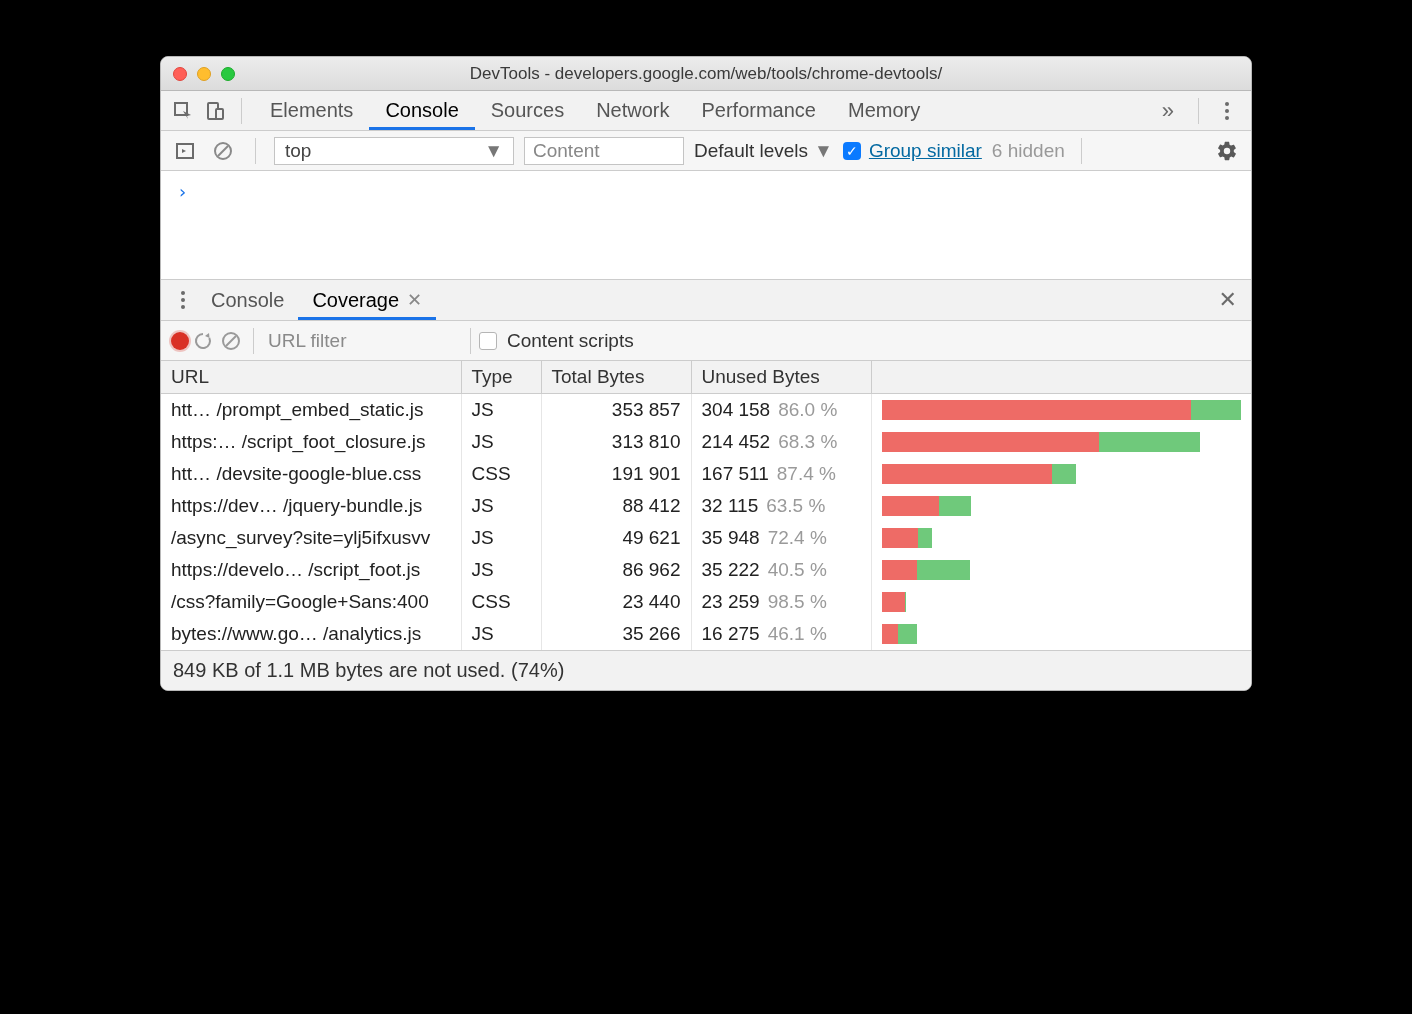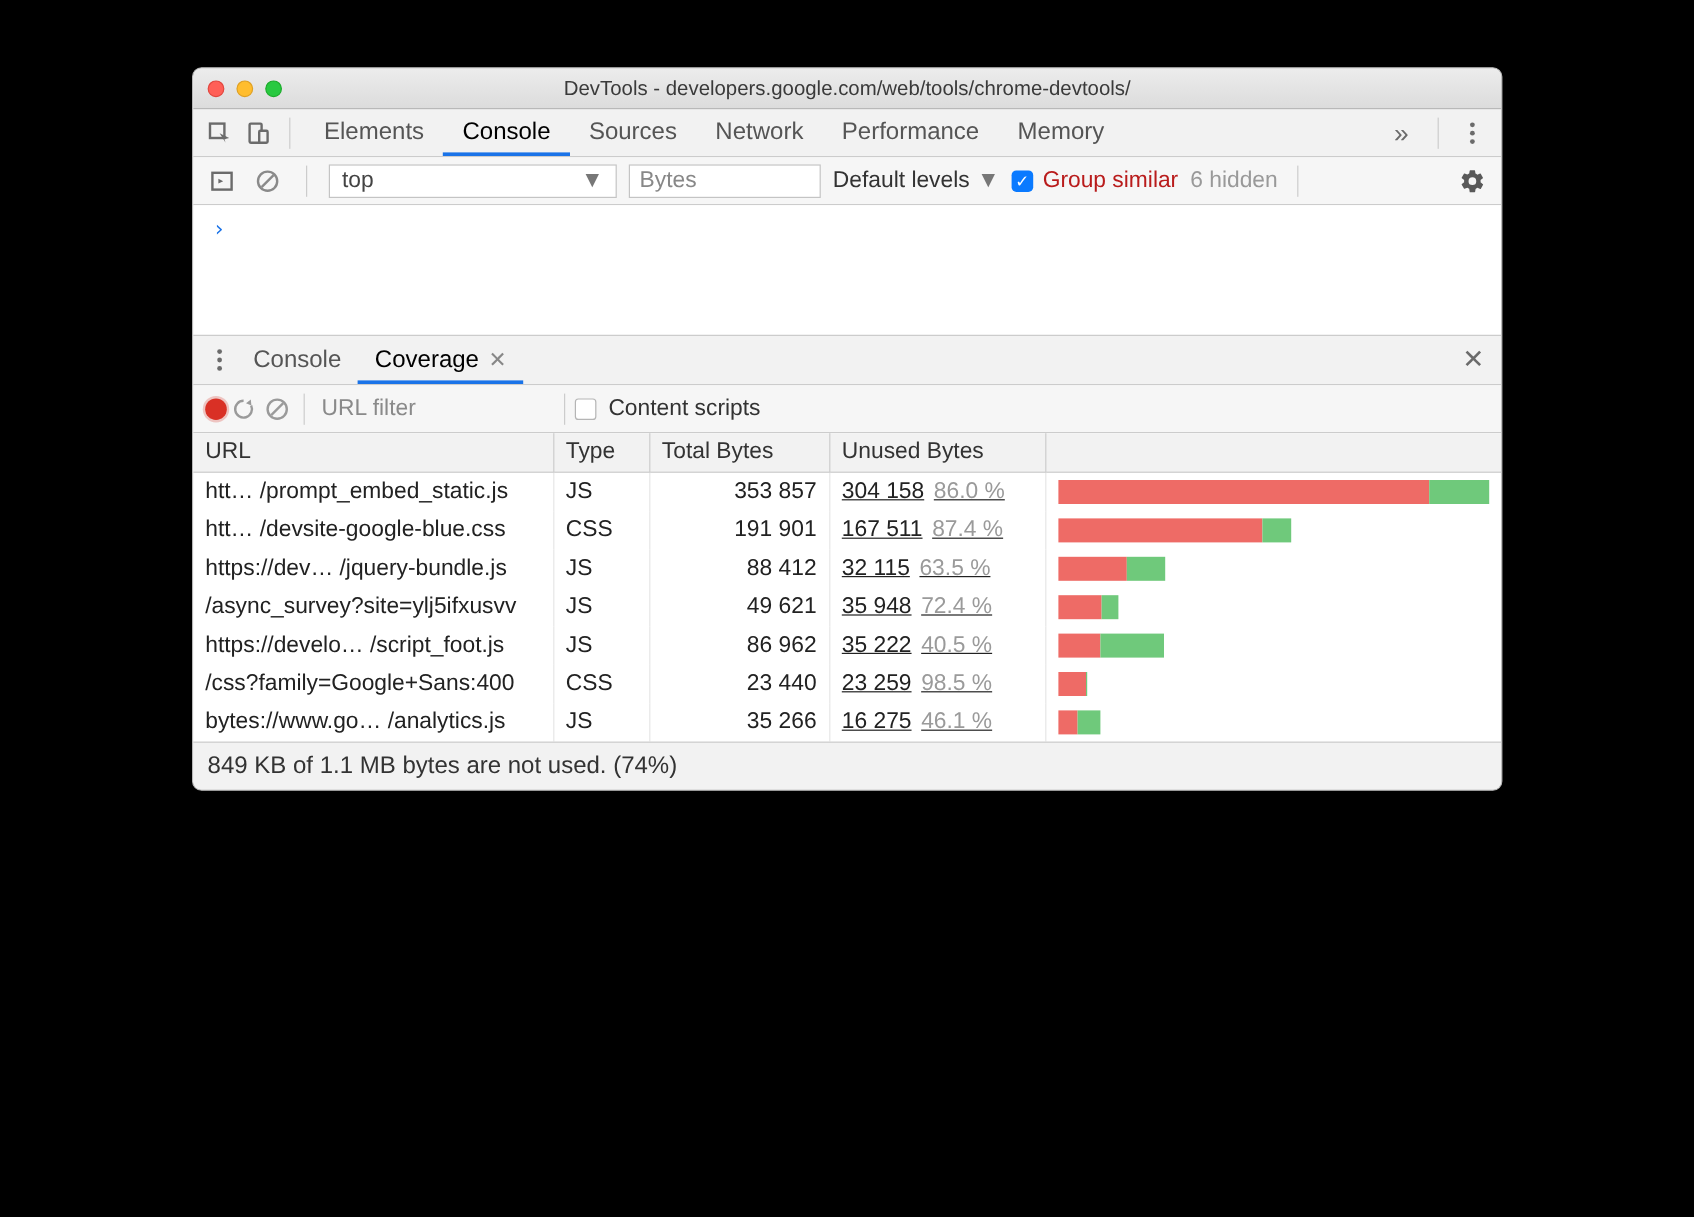--- a/index.html
+++ b/index.html
@@ -114,21 +114,21 @@
   .cov-table { width:100%; border-collapse:collapse; font-size:19px; background:#fff; }
   .cov-table th {
     text-align:left; font-weight:400; background:#f2f2f2;
     border-bottom:1px solid #ccc; border-right:1px solid #ccc;
     padding:5px 10px; color:#333;
   }
   .cov-table th:last-child { border-right:none; }
   .cov-table td { padding:5px 10px; border-right:1px solid #e6e6e6; vertical-align:middle; }
   .cov-table td:last-child { border-right:none; }
   .col-total { text-align:right; font-variant-numeric: tabular-nums; }
-  .col-unused { white-space:nowrap;text-decoration:underline; }
+  .col-unused { white-space:nowrap; }
   .unused-val { color:#222; }
   .unused-pct { color:#9a9a9a; margin-left:8px; }
   .bar-wrap { height:20px; position:relative; }
   .bar { height:100%; display:flex; }
   .bar .red { background:#ee6b66; }
   .bar .green { background:#6fc97b; }
   .cov-footer {
     background:#f2f2f2; border-top:1px solid #ccc;
     padding:8px 12px; font-size:20px; color:#333;
   }
@@ -195,29 +195,29 @@
           <circle cx="10" cy="10" r="8" fill="none" stroke="#8a8a8a" stroke-width="2"></circle>
           <line x1="5" y1="15" x2="15" y2="5" stroke="#8a8a8a" stroke-width="2"></line>
         </svg>
     </div>
     <div class="vdiv"></div>
     <div class="ctx-select">
       <span>top</span>
       <span style="color:#777;">▼</span>
     </div>
     <div class="filter-input">
-      <span>Bytes</span>
+      <span>Content</span>
     </div>
     <div class="levels">
       <span>Default levels</span>
       <span style="color:#777;">▼</span>
     </div>
     <div style="display:flex;align-items:center;gap:8px;">
       <span class="chk">✓</span>
-      <span style="color:#b91c1c;">Group similar</span>
+      <span style="color:#0369a1;text-decoration:underline;">Group similar</span>
     </div>
     <span class="hidden-count">6 hidden</span>
     <div class="vdiv" style="margin-left:6px;"></div>
     <div class="icon-btn gear">
       <svg width="22" height="22" viewBox="0 0 24 24">
           <path fill="#595959" d="M19.4 13a7.8 7.8 0 0 0 .1-1 7.8 7.8 0 0 0-.1-1l2.1-1.6a.5.5 0 0 0 .1-.6l-2-3.5a.5.5 0 0 0-.6-.2l-2.5 1a7.6 7.6 0 0 0-1.7-1l-.4-2.6A.5.5 0 0 0 14 2h-4a.5.5 0 0 0-.5.4L9.1 5a7.6 7.6 0 0 0-1.7 1l-2.5-1a.5.5 0 0 0-.6.2l-2 3.5a.5.5 0 0 0 .1.6L4.5 11a7.8 7.8 0 0 0 0 2l-2.1 1.6a.5.5 0 0 0-.1.6l2 3.5a.5.5 0 0 0 .6.2l2.5-1a7.6 7.6 0 0 0 1.7 1l.4 2.6A.5.5 0 0 0 10 22h4a.5.5 0 0 0 .5-.4l.4-2.6a7.6 7.6 0 0 0 1.7-1l2.5 1a.5.5 0 0 0 .6-.2l2-3.5a.5.5 0 0 0-.1-.6ZM12 15.5A3.5 3.5 0 1 1 15.5 12 3.5 3.5 0 0 1 12 15.5Z"></path>
         </svg>
     </div>
   </div>
 
@@ -296,20 +296,34 @@
           <td>
             <div class="bar-wrap">
               <div class="bar" style="width: 100%;">
                 <div class="red" style="width: 85.9551%;"></div>
                 <div class="green" style="width: 14.0449%;"></div>
               </div>
             </div>
           </td>
         </tr>
         <tr>
+          <td>https:… /script_foot_closure.js</td>
+          <td>JS</td>
+          <td class="col-total">313 810</td>
+          <td class="col-unused"><span class="unused-val">214 452</span><span class="unused-pct">68.3 %</span></td>
+          <td>
+            <div class="bar-wrap">
+              <div class="bar" style="width: 88.6827%;">
+                <div class="red" style="width: 68.3382%;"></div>
+                <div class="green" style="width: 31.6618%;"></div>
+              </div>
+            </div>
+          </td>
+        </tr>
+        <tr>
           <td>htt… /devsite-google-blue.css</td>
           <td>CSS</td>
           <td class="col-total">191 901</td>
           <td class="col-unused"><span class="unused-val">167 511</span><span class="unused-pct">87.4 %</span></td>
           <td>
             <div class="bar-wrap">
               <div class="bar" style="width: 54.2312%;">
                 <div class="red" style="width: 87.4185%;"></div>
                 <div class="green" style="width: 12.5815%;"></div>
               </div>

